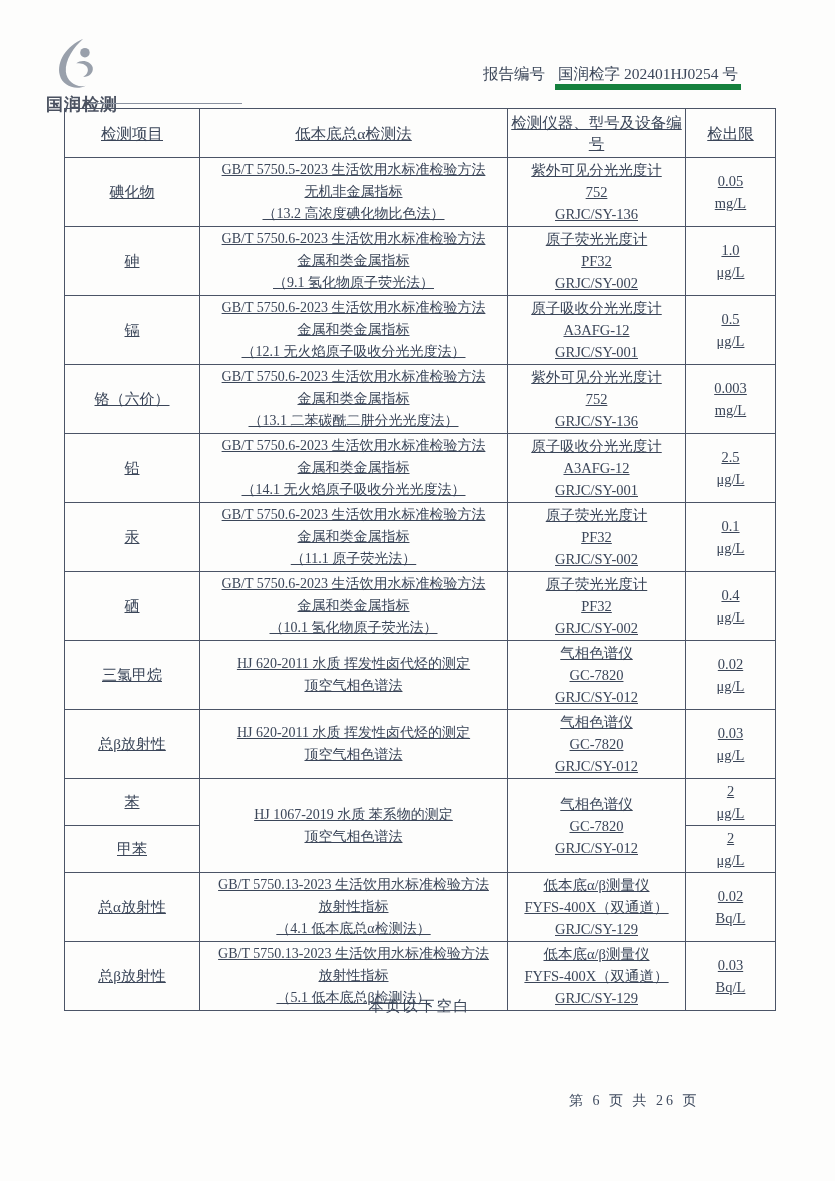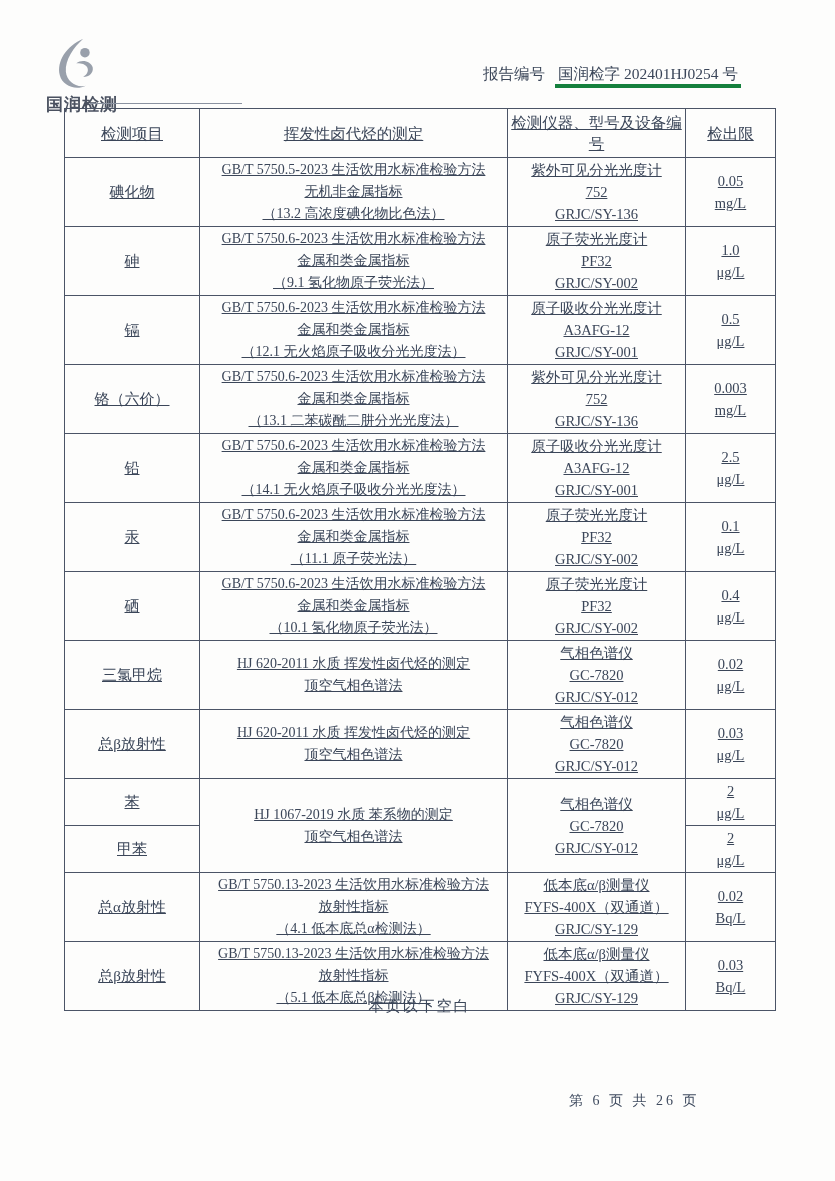--- a/index.html
+++ b/index.html
@@ -20,21 +20,21 @@
     letter-spacing:1px;margin-top:1px;white-space:nowrap;
     font-family:Liberation Serif, serif;
   }
   .logo-rule{position:absolute;left:90px;top:103px;width:152px;height:1px;background:#8a92a0;}
 
   .report-no{
     position:absolute;left:483px;top:64px;font-size:15.5px;
     white-space:nowrap;color:#3b4659;
   }
   .report-no .value{
-    margin-left:10px;border-bottom:4px solid #15803d;padding:0 3px 2px 3px;
+    margin-left:10px;border-bottom:6px solid #15803d;padding:0 3px 2px 3px;
   }
 
   
   table.report{
     position:absolute;left:64px;top:108px;width:711px;
     border-collapse:collapse;table-layout:fixed;
     font-size:14.5px;color:#3b4659;text-decoration:underline;
   }
   table.report th,table.report td{
     border:1.5px solid #4b5466;
@@ -83,21 +83,21 @@
   <table class="report">
     <colgroup>
       <col style="width:135px">
         <col style="width:308px">
         <col style="width:178px">
         <col style="width:90px">
     </colgroup>
     <thead>
       <tr>
         <th>检测项目</th>
-        <th>挥发性卤代烃的测定</th>
+        <th>低本底总α检测法</th>
         <th>检测仪器、型号及设备编号</th>
         <th>检出限</th>
       </tr>
     </thead>
     <tbody>
         <tr>
           <td class="td-item">
             <span class="cline">碘化物</span>
           </td>
           <td class="td-method">

